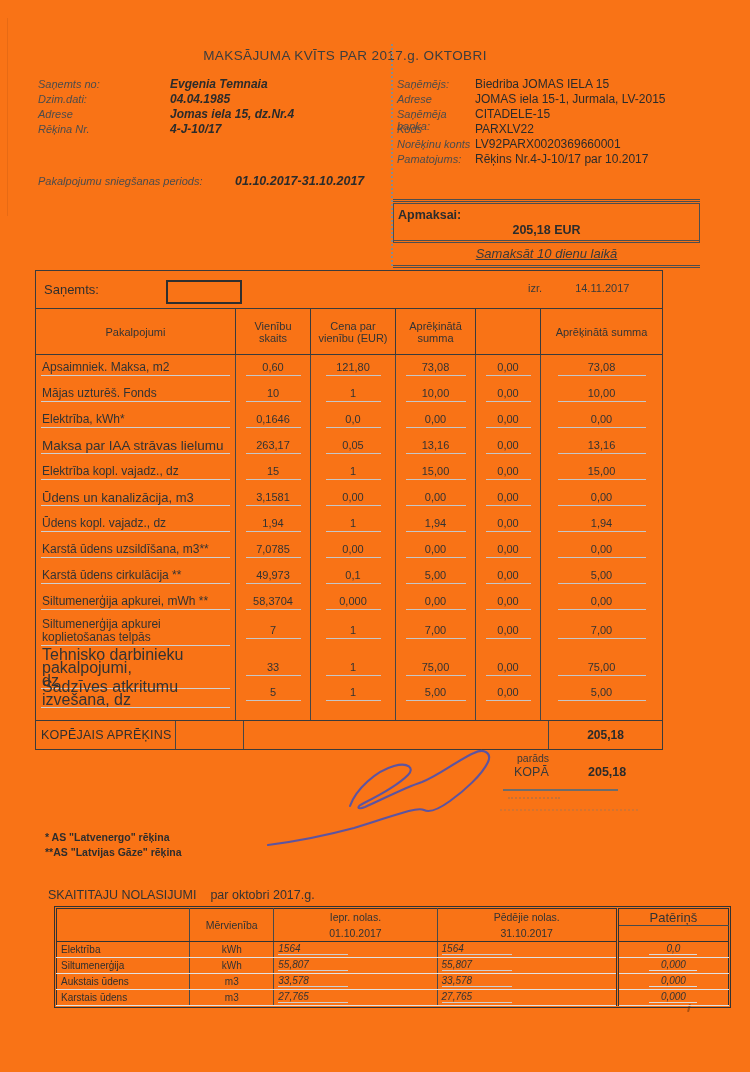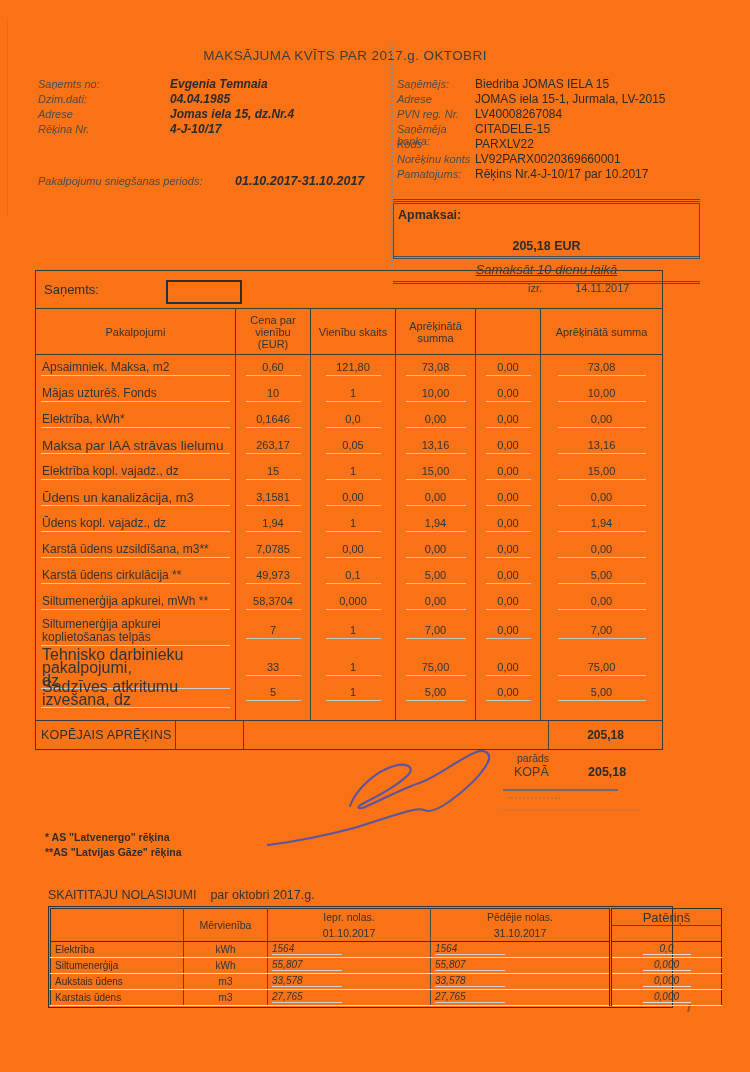--- a/index.html
+++ b/index.html
@@ -29,21 +29,21 @@
   .payer-block .fvalue{font-weight:bold; font-style:italic;}
   .recipient-block .fvalue{font-weight:normal;}
   .period-row{position:absolute; left:0px; top:97px; width:400px; display:flex; align-items:baseline;}
   .period-row .flabel{width:197px;}
   .period-row .fvalue{font-weight:bold; font-style:italic; font-size:12.5px;}
 
   
   .payment-box{position:absolute; left:393px; top:199px; width:307px; border-top:3px double #4e4e4e; border-bottom:3px double #4e4e4e; padding-bottom:2px;}
   .pay-inner{border:1px solid #4e4e4e; border-bottom:3px double #4e4e4e; margin-top:1px; padding:1px 4px 3px;}
   .pay-label{font-weight:bold; font-size:12.5px; color:#2c2c2c;}
-  .pay-amount{text-align:center; font-weight:bold; font-size:12.5px; color:#2c2c2c; margin-top:16px;}
+  .pay-amount{text-align:center; font-weight:bold; font-size:12.5px; color:#2c2c2c; margin-top:0px;}
   .pay-note{text-align:center; font-style:italic; font-size:13px; color:#3a3a3a; text-decoration:underline; padding:3px 0 2px;}
 
   
   .main-table{
     position:absolute; left:35px; top:270px; width:628px; height:480px;
     border:1.5px solid #3b3b3b; box-sizing:border-box;
     display:flex; flex-direction:column;
   }
   .received-row{height:38px; flex:0 0 38px; border-bottom:1px solid #3b3b3b; position:relative; display:flex; align-items:center; font-size:13px; color:#2f2f2f; padding-left:8px; box-sizing:border-box;}
   .received-box{position:absolute; left:130px; top:9px; width:72px; height:20px; border:2px solid #2f2f2f; background:transparent;}
@@ -87,21 +87,21 @@
 
   
   .signature{position:absolute; left:258px; top:744px;}
 
   
   .footnotes{position:absolute; left:45px; top:830px; font-size:10.5px; font-weight:bold; color:#2d2d2d; line-height:15px;}
 
   
   .meters-title{position:absolute; left:48px; top:888px; font-size:12.5px; color:#333;}
   .meters-title .sub{margin-left:14px;}
-  .meter-wrap{position:absolute; left:48px; top:906px; width:625px; border:1px solid #333; padding:1px; box-sizing:border-box;}
+  .meter-wrap{position:absolute; left:54px; top:906px; width:677px; border:1px solid #333; padding:1px; box-sizing:border-box;}
   table.meters{width:100%; border-collapse:collapse; border:1px solid #333; table-layout:fixed;}
   table.meters col.c1{width:133px;} table.meters col.c2{width:84px;} table.meters col.c3{width:163px;} table.meters col.c4{width:180px;} table.meters col.c5{width:111px;}
   table.meters th, table.meters td{padding:0 4px; font-weight:normal;}
   .mh{border-right:1px solid #4a4a4a; font-size:10.5px; font-weight:bold; text-align:center; color:#333; height:16px;}
   .mh.merged{height:31px;}
   .mh.pat{border-left:3px double #333; border-right:none; font-size:13px; font-weight:normal; border-bottom:1px solid #4a4a4a;}
   .mh.dated{border-bottom:1.5px solid #333; height:15px;}
   .mh.nob{border-bottom:1.5px solid #333;}
   .patempty{border-left:3px double #333; border-bottom:1.5px solid #333;}
   td.mname{font-size:10px; font-weight:bold; color:#2e2e2e; border-right:1px solid #4a4a4a; border-bottom:1px solid #e2e2e2; height:15px;}
@@ -154,24 +154,20 @@
   <div class="frow">
     <span class="flabel">Saņēmējs:</span>
     <span class="fvalue">Biedriba JOMAS IELA 15</span>
   </div>
 
   <div class="frow">
     <span class="flabel">Adrese</span>
     <span class="fvalue">JOMAS iela 15-1, Jurmala, LV-2015</span>
   </div>
 
-  <div class="frow">
-    <span class="flabel">PVN reg. Nr.</span>
-    <span class="fvalue">LV40008267084</span>
-  </div>
 
   <div class="frow">
     <span class="flabel">Saņēmēja banka:</span>
     <span class="fvalue">CITADELE-15</span>
   </div>
 
   <div class="frow">
     <span class="flabel">Kods</span>
     <span class="fvalue">PARXLV22</span>
   </div>
@@ -200,22 +196,22 @@
     <div class="received-row">
       <span>Saņemts:</span>
       <span class="received-box"></span>
       <span class="issued-wrap">
         <span>izr.</span>
         <span class="issued-date">14.11.2017</span>
       </span>
     </div>
     <div class="thead grid6">
       <div class="hcell">Pakalpojumi</div>
+      <div class="hcell">Vienību skaits</div>
       <div class="hcell">Cena par vienību (EUR)</div>
-      <div class="hcell">Vienību skaits</div>
       <div class="hcell">Aprēķinātā summa</div>
       <div class="hcell"></div>
       <div class="hcell">Aprēķinātā summa</div>
     </div>
     <div class="tbody" id="service-rows">
   <div class="srow grid6">
     <div class="cell namec">
             <span class="nm">Apsaimniek. Maksa, m2</span>
           </div>
     <div class="cell">

